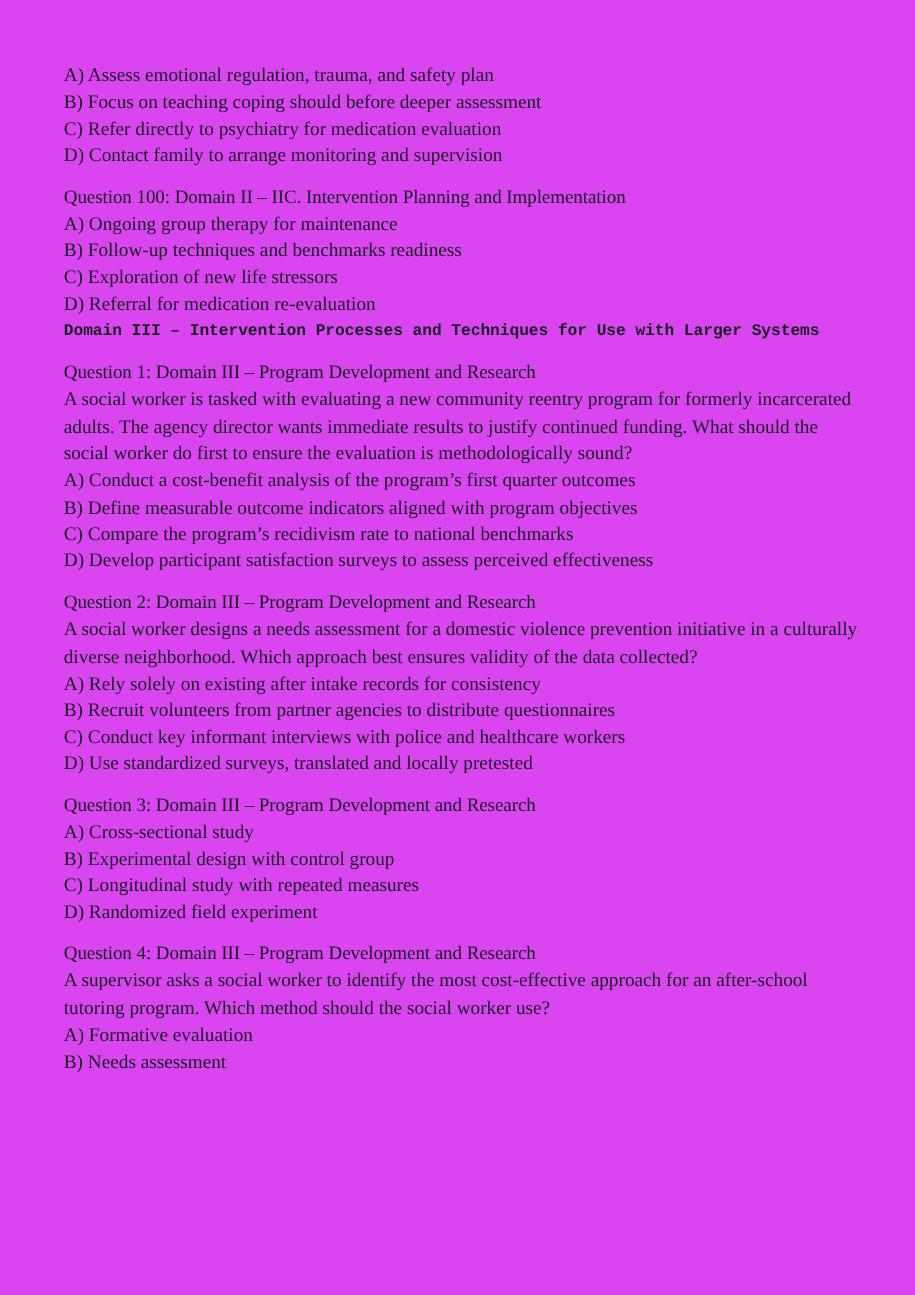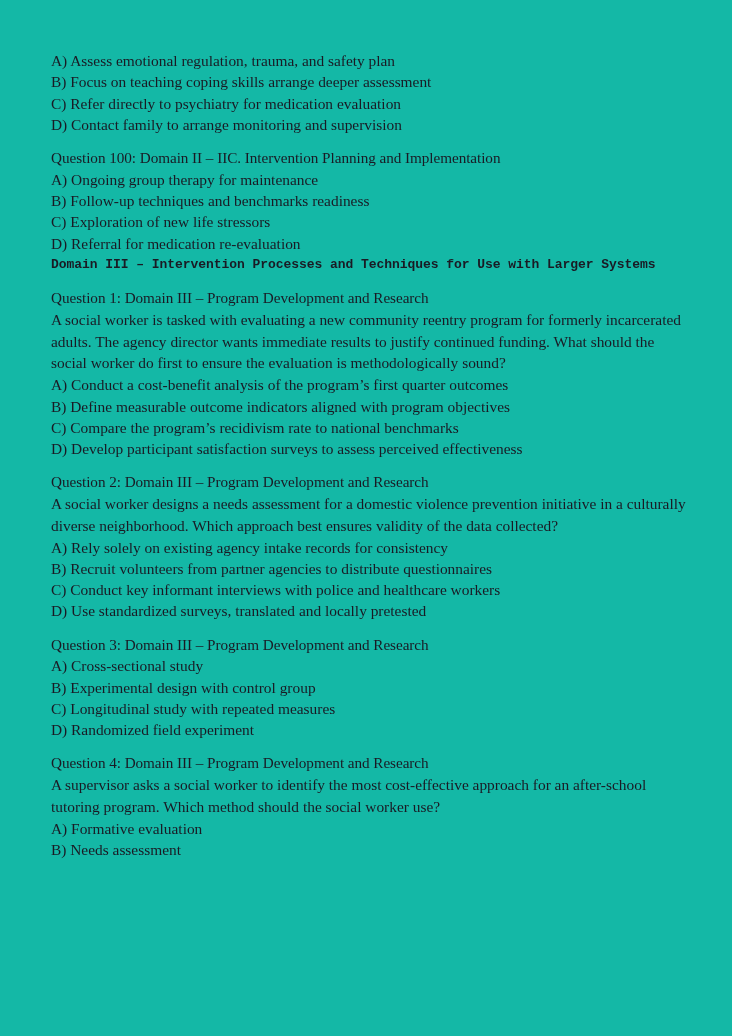--- a/index.html
+++ b/index.html
@@ -13,21 +13,21 @@
     height: 1036px;
     font-family: "Liberation Serif", "DejaVu Serif", serif;
     color: #1a1a24;
     overflow: hidden;
   }
   .page {
     width: 732px;
     height: 1036px;
     box-sizing: border-box;
     padding: 50px 46px 0 51px;
-    background: #14b8a6;
+    background: #d946ef;
     position: relative;
   }
   .block {
     margin: 0 0 12px 0;
   }
   .block:last-child {
     margin-bottom: 0;
   }
   .q-heading {
     font-weight: normal;
@@ -66,21 +66,21 @@
   }
 </style>
 </head>
 <body>
 
 <div class="page">
 
   <div class="block">
     <ul class="options">
       <li class="option">A) Assess emotional regulation, trauma, and safety plan</li>
-      <li class="option">B) Focus on teaching coping skills arrange deeper assessment</li>
+      <li class="option">B) Focus on teaching coping should before deeper assessment</li>
       <li class="option">C) Refer directly to psychiatry for medication evaluation</li>
       <li class="option">D) Contact family to arrange monitoring and supervision</li>
     </ul>
   </div>
 
   <div class="block no-gap">
     <p class="q-heading">Question 100: Domain II – IIC. Intervention Planning and Implementation</p>
     <ul class="options">
       <li class="option">A) Ongoing group therapy for maintenance</li>
       <li class="option">B) Follow-up techniques and benchmarks readiness</li>
@@ -101,21 +101,21 @@
       <li class="option">B) Define measurable outcome indicators aligned with program objectives</li>
       <li class="option">C) Compare the program’s recidivism rate to national benchmarks</li>
       <li class="option">D) Develop participant satisfaction surveys to assess perceived effectiveness</li>
     </ul>
   </div>
 
   <div class="block">
     <p class="q-heading">Question 2: Domain III – Program Development and Research</p>
     <p class="stem">A social worker designs a needs assessment for a domestic violence prevention initiative in a culturally diverse neighborhood. Which approach best ensures validity of the data collected?</p>
     <ul class="options">
-      <li class="option">A) Rely solely on existing agency intake records for consistency</li>
+      <li class="option">A) Rely solely on existing after intake records for consistency</li>
       <li class="option">B) Recruit volunteers from partner agencies to distribute questionnaires</li>
       <li class="option">C) Conduct key informant interviews with police and healthcare workers</li>
       <li class="option">D) Use standardized surveys, translated and locally pretested</li>
     </ul>
   </div>
 
   <div class="block">
     <p class="q-heading">Question 3: Domain III – Program Development and Research</p>
     <ul class="options">
       <li class="option">A) Cross-sectional study</li>

